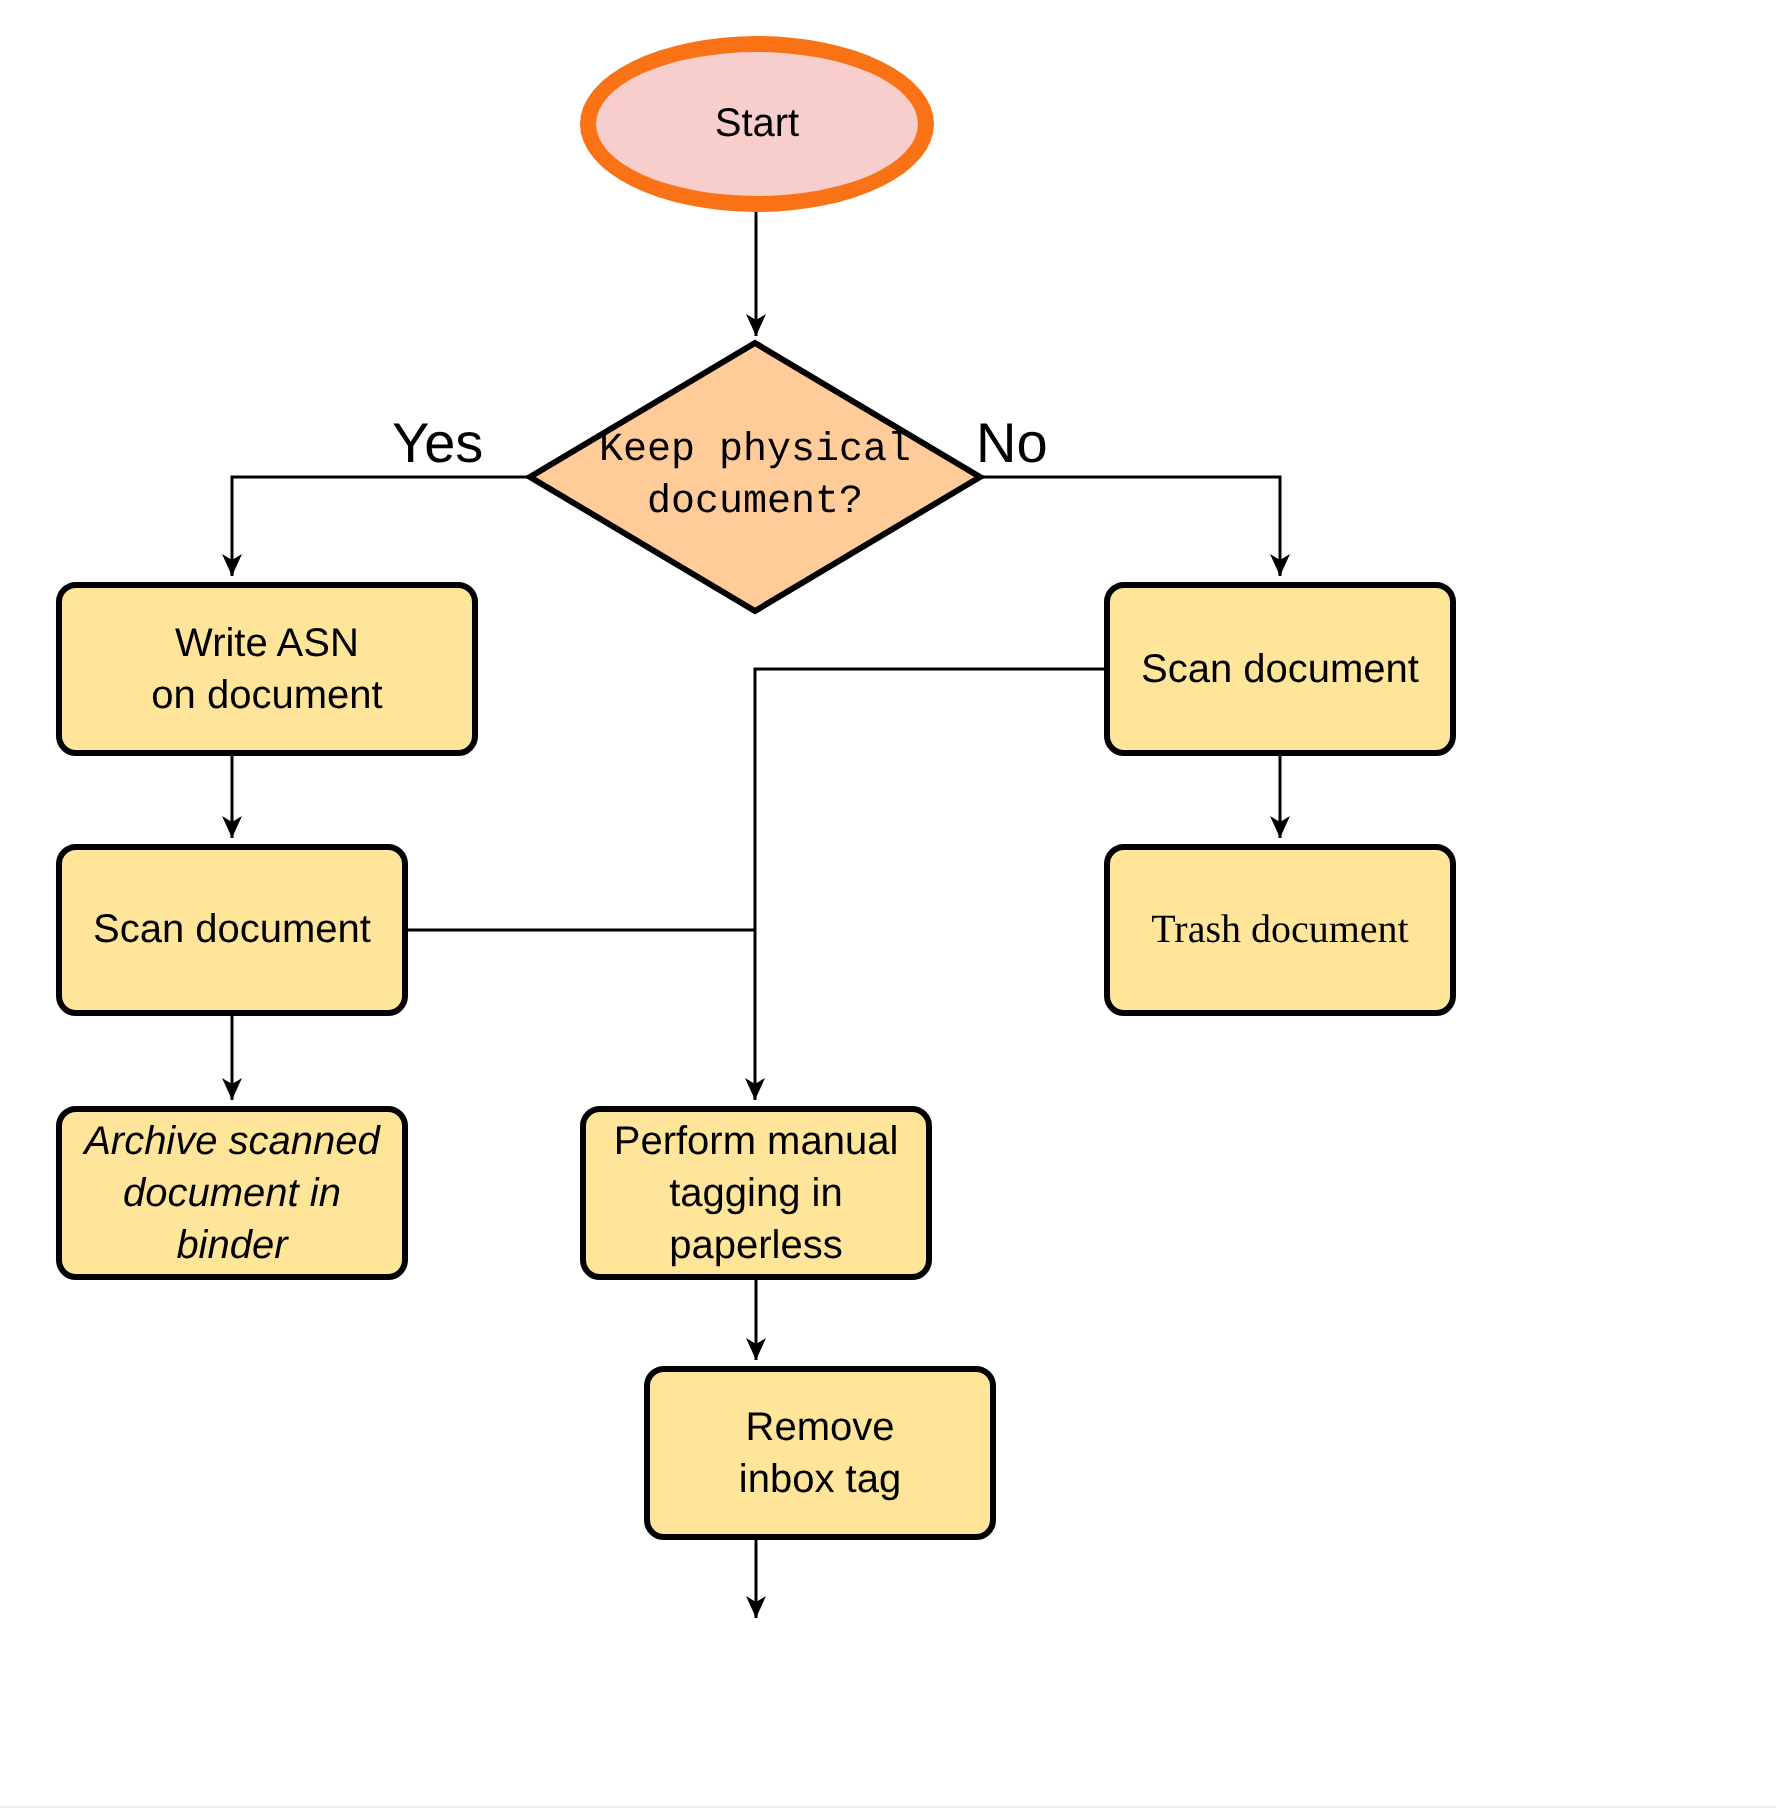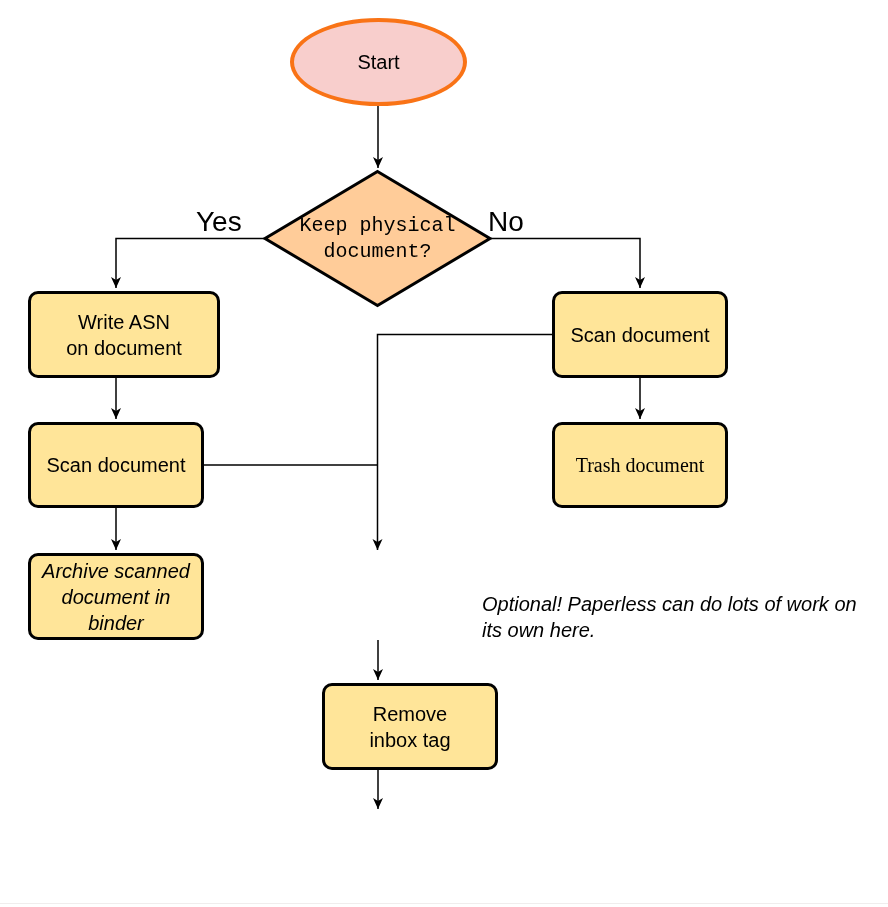--- a/index.html
+++ b/index.html
@@ -27,21 +27,21 @@
     white-space: pre-line;
     color: #000;
   }
   .process {
     background: #FFE599;
     border: 3px solid #000000;
     border-radius: 10px;
   }
   .terminal {
     background: #F8CECC;
-    border: 4px solid #f97316;
+    border: 8px solid #f97316;
     border-radius: 50%;
   }
   .decision-label {
     position: absolute;
     display: flex;
     align-items: center;
     justify-content: center;
     text-align: center;
     font-size: 20px;
     line-height: 26px;
@@ -100,21 +100,21 @@
     <span>Start</span>
   </div>
 
   <div class="decision-label" style="left:272px; top:212px; width:211px; height:53px;font-family:Liberation Mono, monospace;">Keep physical
 document?</div>
 
   <div class="edge-label" style="left:196px; top:210px; width:64px;">Yes</div>
 
   <div class="edge-label" style="left:488px; top:210px; width:64px;">No</div>
 
-  <div class="node process" style="left:28px; top:291px; width:192px; height:87px;">
+  <div class="node process" style="left:28px; top:291px; width:211px; height:87px;">
     <span>Write ASN
 on document</span>
   </div>
 
   <div class="node process" style="left:552px; top:291px; width:176px; height:87px;">
     <span>Scan document</span>
   </div>
 
   <div class="node process" style="left:28px; top:422px; width:176px; height:86px;">
     <span>Scan document</span>
@@ -123,23 +123,26 @@
   <div class="node process" style="left:552px; top:422px; width:176px; height:86px;font-family:Liberation Serif, serif;">
     <span>Trash document</span>
   </div>
 
   <div class="node process" style="left:28px; top:553px; width:176px; height:87px;font-style:italic;">
     <span>Archive scanned
 document in
 binder</span>
   </div>
 
+  <div class="node process" style="left:290px; top:553px; width:176px; height:87px;">
+    <span>Perform manual
+tagging in
+paperless</span>
+  </div>
 
-  <div class="note" style="left:482px; top:591px; width:404px;">Optional! Paperless can do lots of work on
-its own here.</div>
 
   <div class="node process" style="left:290px; top:683px; width:176px; height:87px;margin-left:32px;">
     <span>Remove
 inbox tag</span>
   </div>
 
 
   <div class="bottom-rule"></div>
 
 </div>

